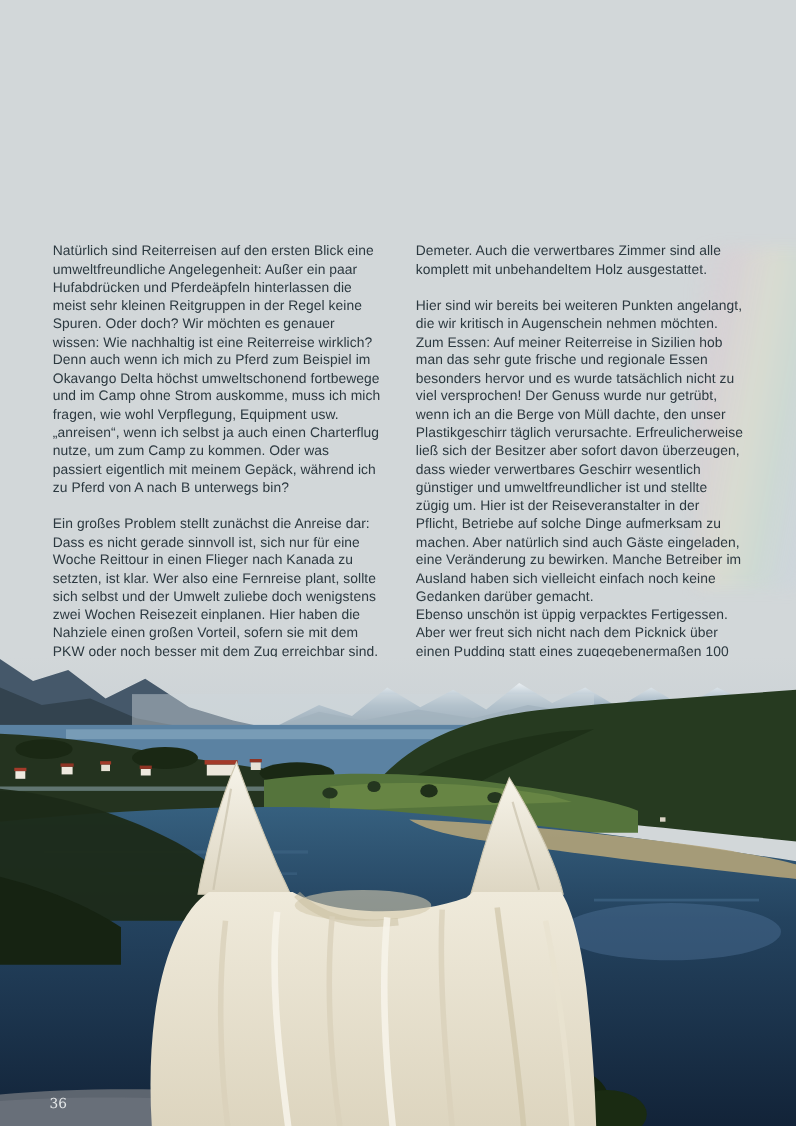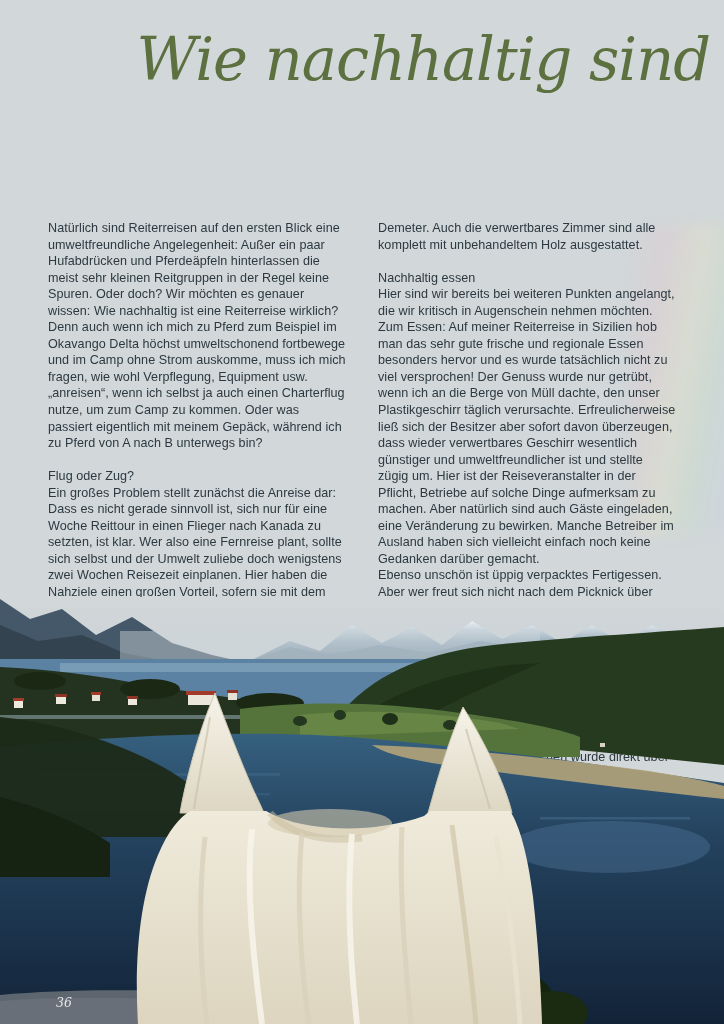--- a/index.html
+++ b/index.html
@@ -39,46 +39,43 @@
   }
   .col{width:304px;}
   .col p{margin:0; font-size:12.6px; line-height:16.55px; letter-spacing:0.05px;}
   .gap{height:16.5px;}
   .subhead{font-weight:400;}
   .photo{
     position:absolute; left:0; top:597px; width:724px; height:427px;
   }
   .photo svg{display:block;}
   .pagenum{
-    position:absolute; left:56px; top:995px;
+    position:absolute; left:45px; top:995px;
     font-family:"DejaVu Serif","Liberation Serif",serif;
-    font-size:12.5px; color:var(--page-number);font-style:italic;
+    font-size:12.5px; color:var(--page-number);
   }
 </style>
 </head>
 <body>
 
 <div class="page">
 
   <div class="rainbow"></div>
 
-  <h1 class="title">Wie nachhaltig sind</h1>
 
 
   <div class="columns">
     <div class="col">
       <p>Natürlich sind Reiterreisen auf den ersten Blick eine umweltfreundliche Angelegenheit: Außer ein paar Hufabdrücken und Pferdeäpfeln hinterlassen die meist sehr kleinen Reitgruppen in der Regel keine Spuren. Oder doch? Wir möchten es genauer wissen: Wie nachhaltig ist eine Reiterreise wirklich? Denn auch wenn ich mich zu Pferd zum Beispiel im Okavango Delta höchst umweltschonend fortbewege und im Camp ohne Strom auskomme, muss ich mich fragen, wie wohl Verpflegung, Equipment usw. „anreisen“, wenn ich selbst ja auch einen Charterflug nutze, um zum Camp zu kommen. Oder was passiert eigentlich mit meinem Gepäck, während ich zu Pferd von A nach B unterwegs bin?</p>
       <div class="gap"></div>
-      <p class="subhead">Flug oder Zug?</p>
       <p>Ein großes Problem stellt zunächst die Anreise dar: Dass es nicht gerade sinnvoll ist, sich nur für eine Woche Reittour in einen Flieger nach Kanada zu setzten, ist klar. Wer also eine Fernreise plant, sollte sich selbst und der Umwelt zuliebe doch wenigstens zwei Wochen Reisezeit einplanen. Hier haben die Nahziele einen großen Vorteil, sofern sie mit dem PKW oder noch besser mit dem Zug erreichbar sind. Bei PEGASUS gibt es ein Reiterhotel in Südtirol, das vom Bahnhof sogar zu Fuß gut erreichbar ist. Damit bietet dieses Ziel die wohl umweltschonendste Anreisemöglichkeit unter den Reiterreisen. Obendrein verspricht das Landhotel auch durch und durch Bioküche.Der Hausherr ist ein Pionier in Sachen biologischem Obstbau und engagiertes Mitglied bei</p>
     </div>
     <div class="col">
       <p>Demeter. Auch die verwertbares Zimmer sind alle komplett mit unbehandeltem Holz ausgestattet.</p>
       <div class="gap"></div>
-      <p class="subhead">Nachhaltig essen</p>
       <p>Hier sind wir bereits bei weiteren Punkten angelangt, die wir kritisch in Augenschein nehmen möchten. Zum Essen: Auf meiner Reiterreise in Sizilien hob man das sehr gute frische und regionale Essen besonders hervor und es wurde tatsächlich nicht zu viel versprochen! Der Genuss wurde nur getrübt, wenn ich an die Berge von Müll dachte, den unser Plastikgeschirr täglich verursachte. Erfreulicherweise ließ sich der Besitzer aber sofort davon überzeugen, dass wieder verwertbares Geschirr wesentlich günstiger und umweltfreundlicher ist und stellte zügig um. Hier ist der Reiseveranstalter in der Pflicht, Betriebe auf solche Dinge aufmerksam zu machen. Aber natürlich sind auch Gäste eingeladen, eine Veränderung zu bewirken. Manche Betreiber im Ausland haben sich vielleicht einfach noch keine Gedanken darüber gemacht.</p>
       <p>Ebenso unschön ist üppig verpacktes Fertigessen. Aber wer freut sich nicht nach dem Picknick über einen Pudding statt eines zugegebenermaßen 100 Prozent umweltfreundlicheren Apfels? Das perfekte Dessert waren die hausgemachten Kuchen, die es bei meinen Reiterreisen in Italien gab.</p>
       <p>Einen Reiturlaub möchte ich zum Thema Essen besonders erwähnen: Beim Ratekjokk Trail in Schwedisch Lappland, servierte uns Rittführerin Kerstin jeden Tag über dem Feuer gegarte Spezialitäten: zum Beispiel Fleisch von den eigenen Rentieren. Sogar ein Apfelkuchen wurde direkt über dem Feuer zubereitet und</p>
     </div>
   </div>
 
   <div class="photo" title="View between the ears of a white horse over a mountain lake landscape with forested shores, small houses and snow-capped peaks">
     <svg width="724" height="427" viewBox="0 0 724 427" xmlns="http://www.w3.org/2000/svg">
       <defs>
         <linearGradient id="skyG" x1="0" y1="0" x2="0" y2="1">

